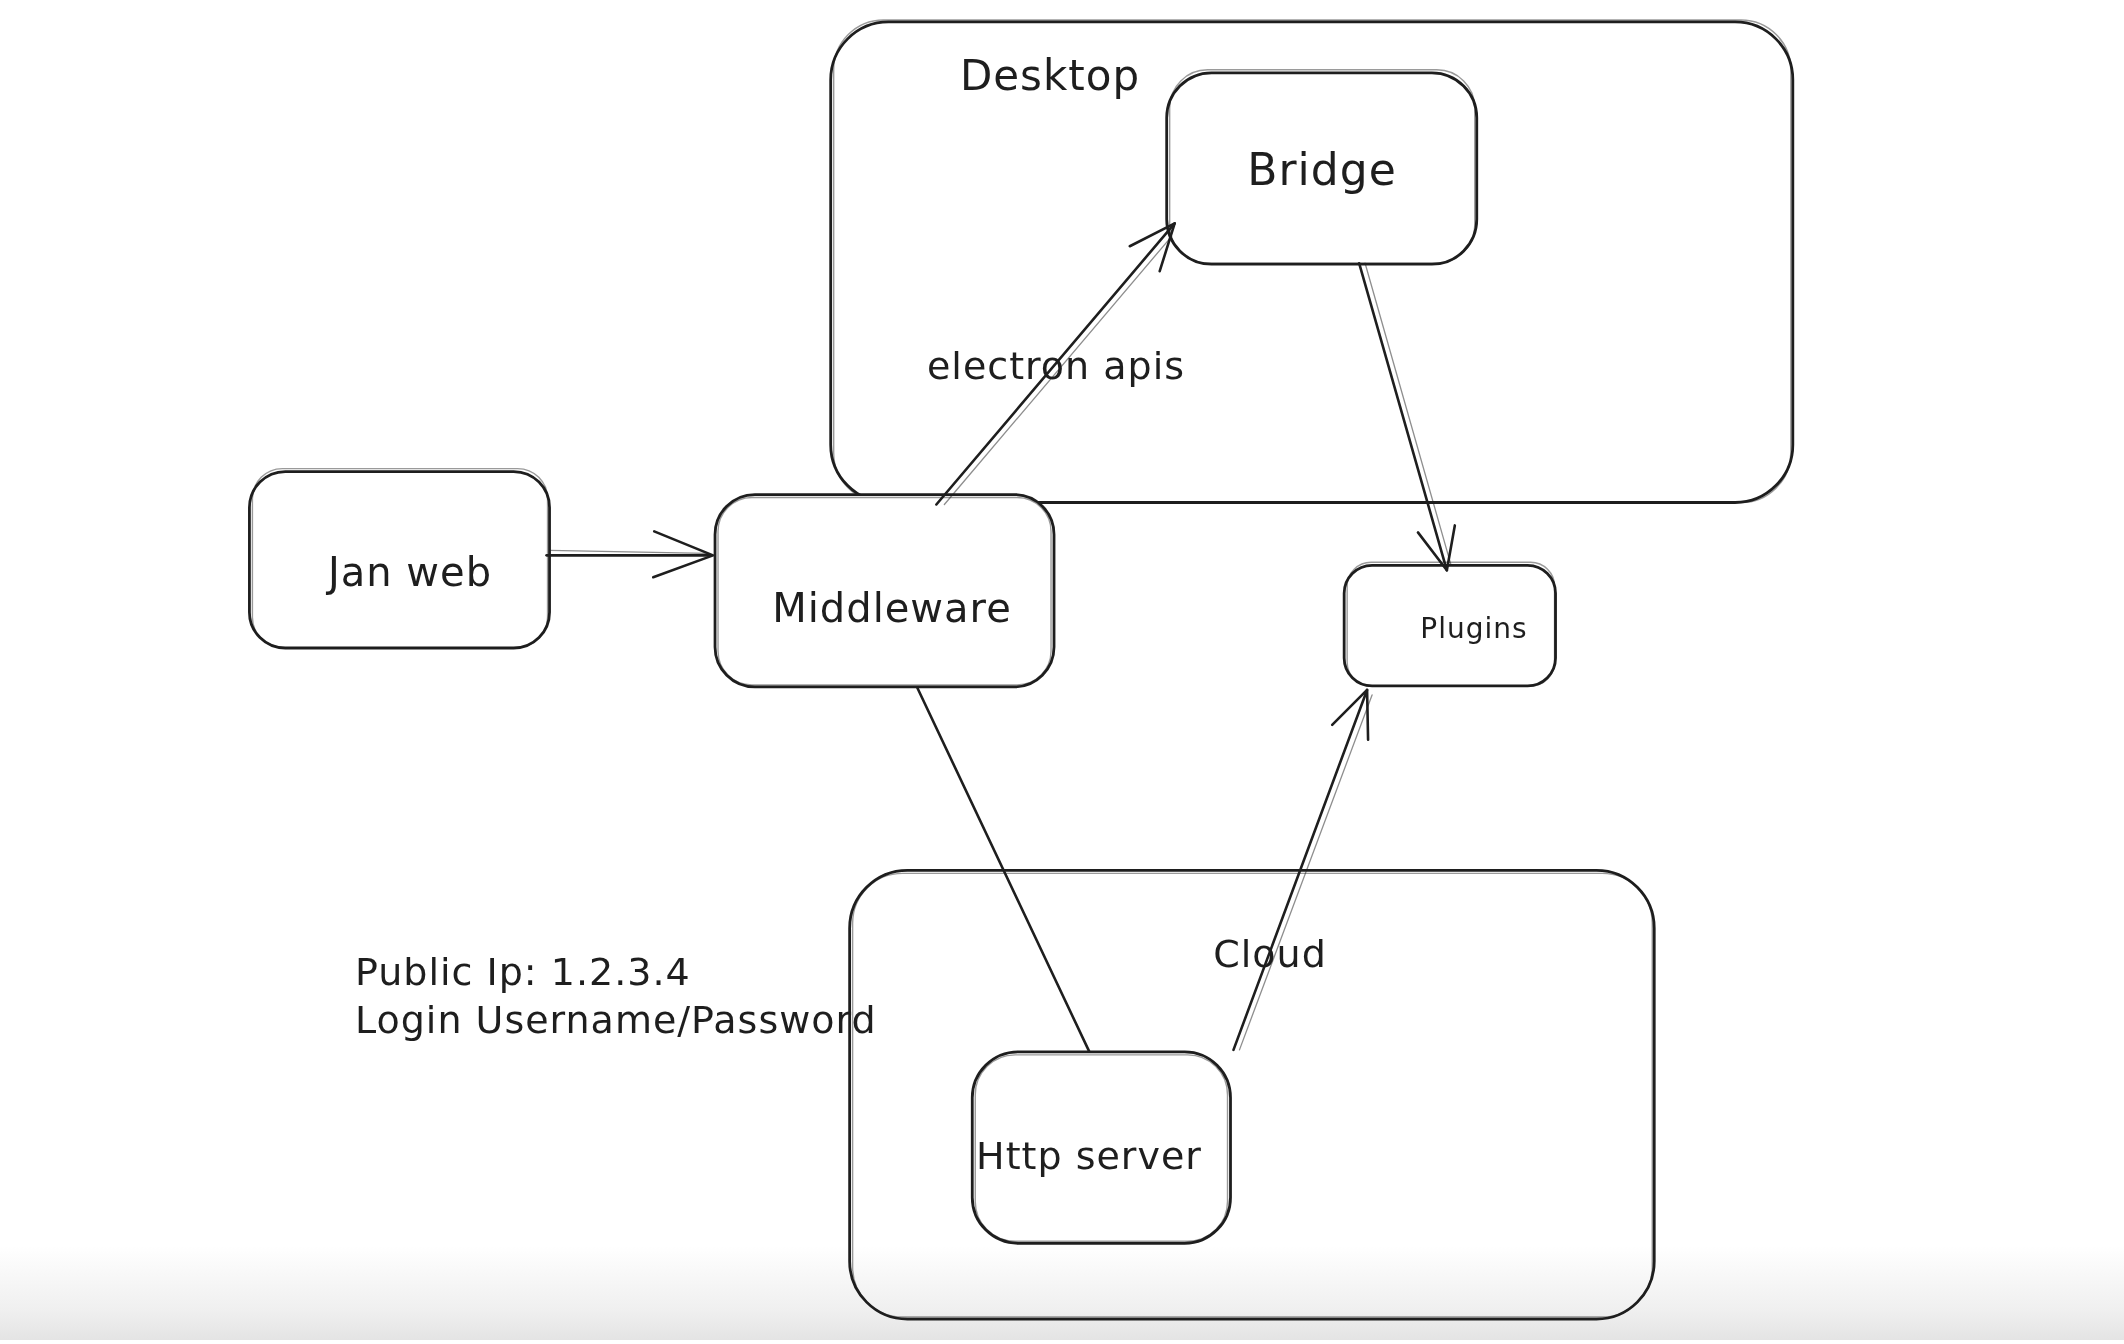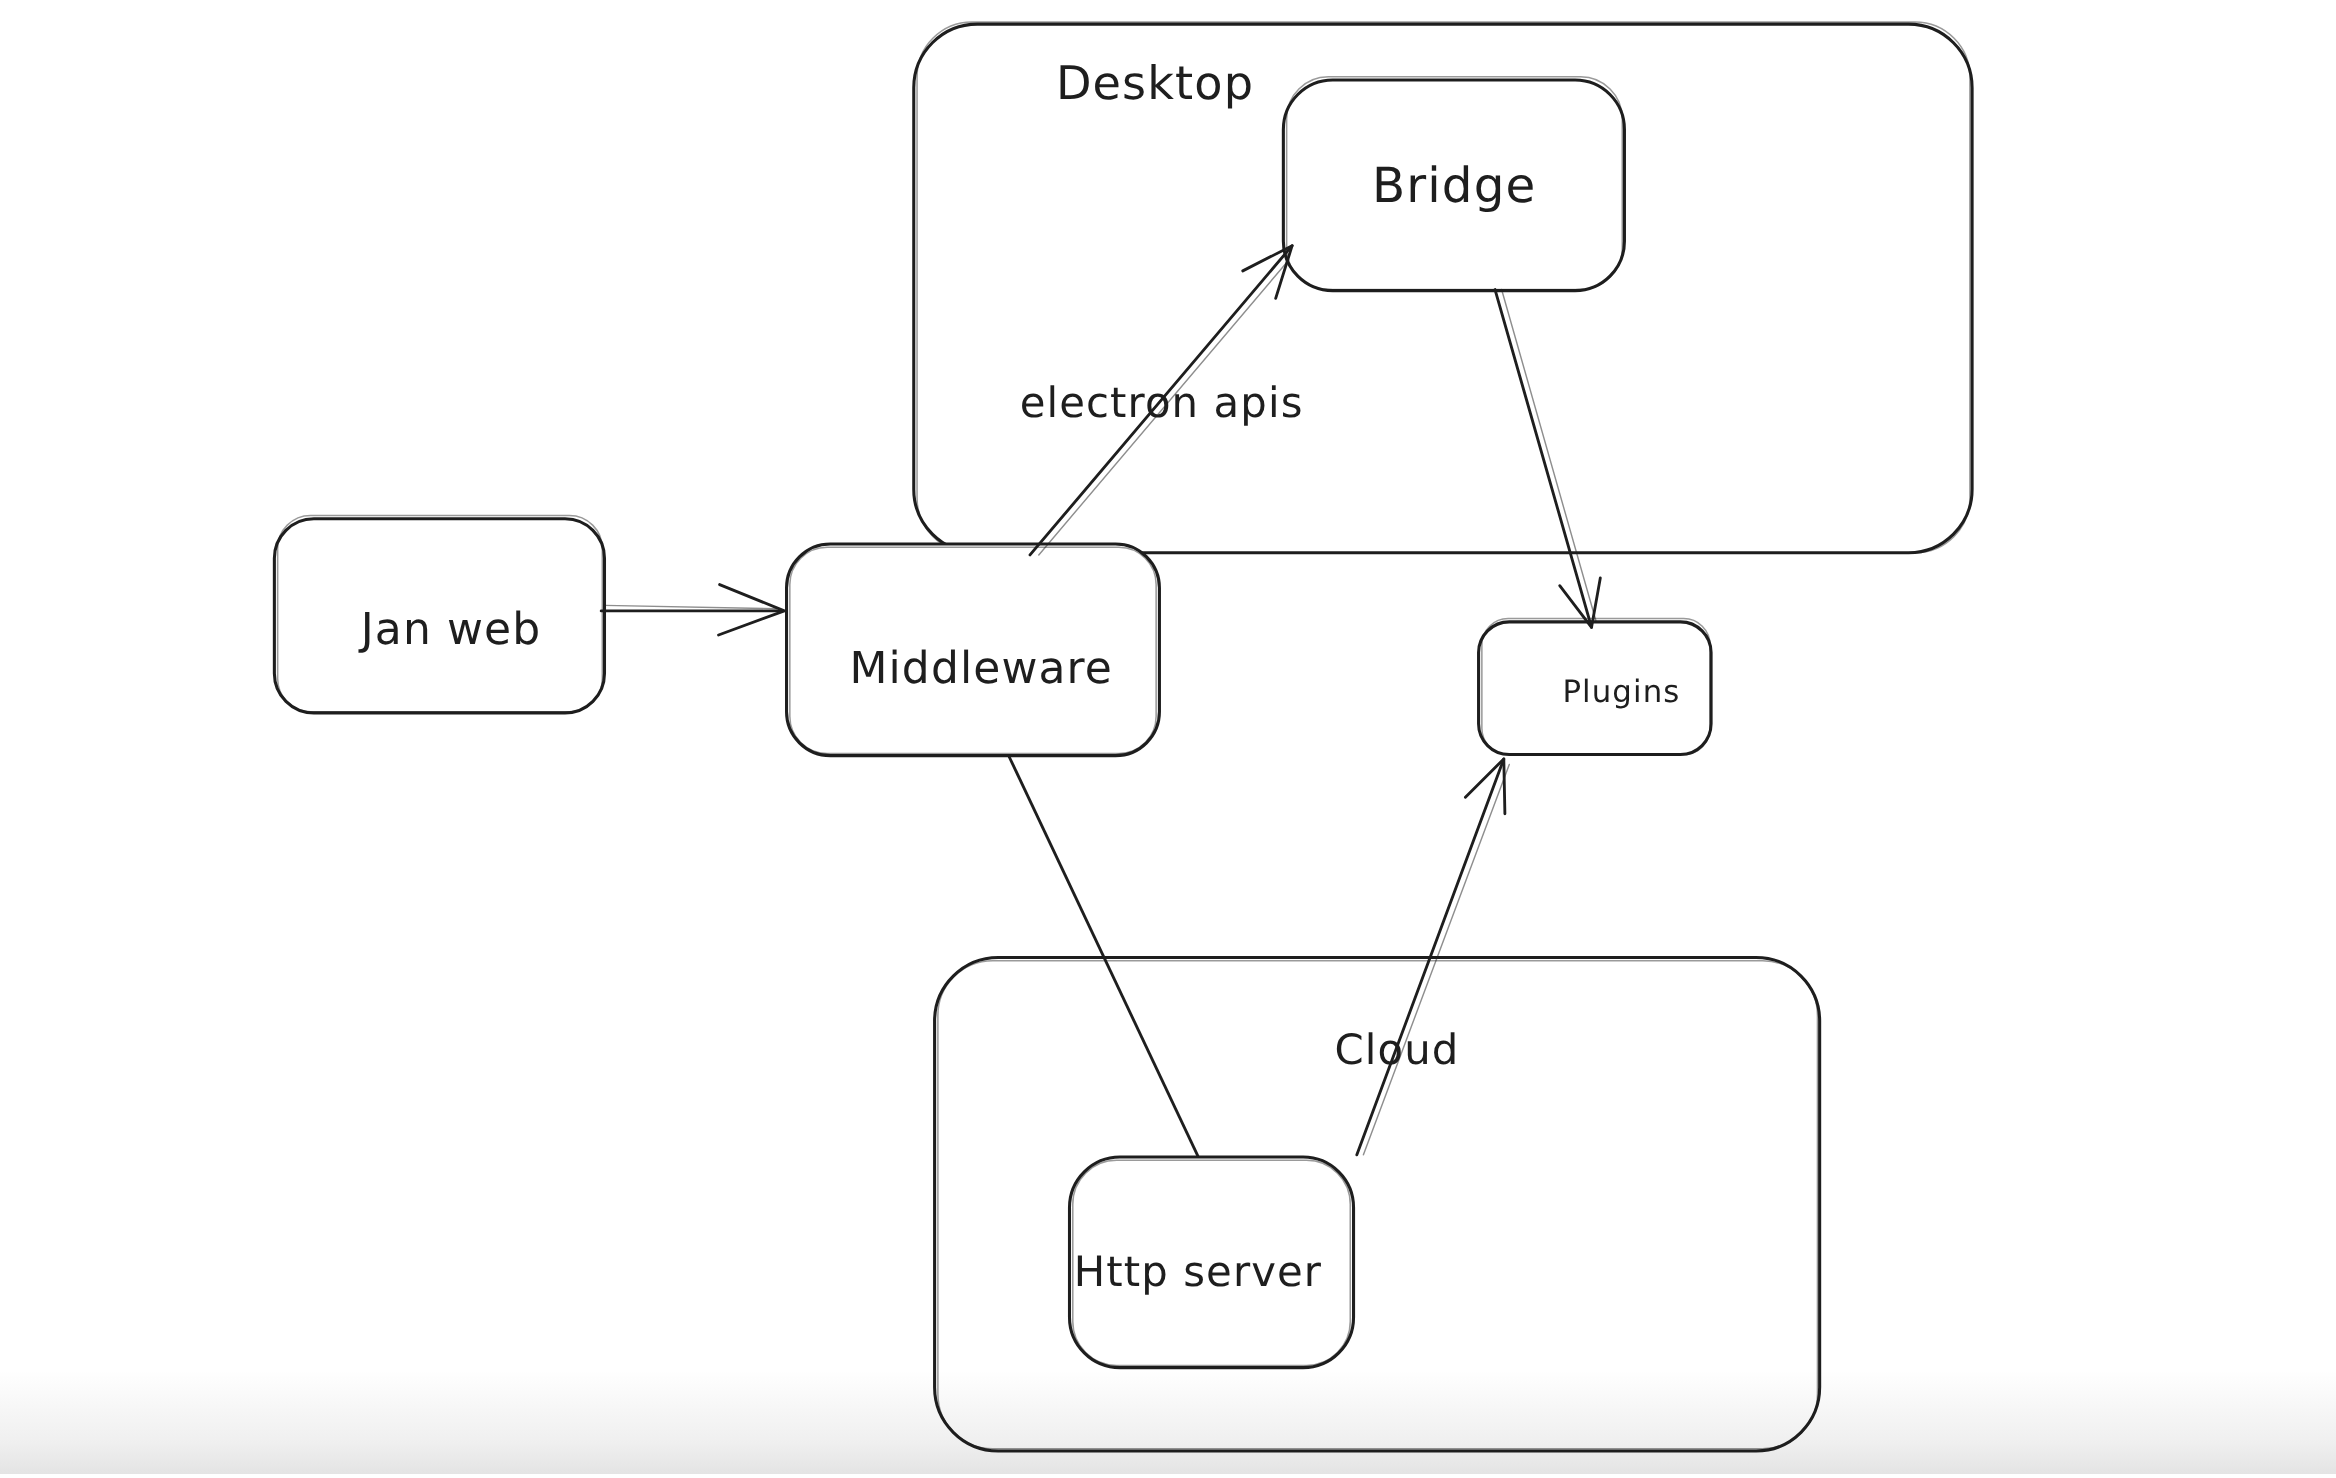--- a/index.html
+++ b/index.html
@@ -133,15 +133,19 @@
 
   <div class="lbl f44" style="left:1322px; top:170px;">Bridge</div>
 
   <div class="lbl f36" style="left:1449px; top:629px;">Plugins</div>
 
   <div class="lbl f38" style="left:1089px; top:1157px;">Http server</div>
 
   <div class="lbl f38" style="left:1056px; top:355px;margin-top:12px;">electron apis</div>
 
 
+  <div id="annotation">
+    <div>Public Ip: 1.2.3.4</div>
+    <div>Login Username/Password</div>
+  </div>
 
   <div id="bottom-fade"></div>
 </div>
 
 </body></html>

